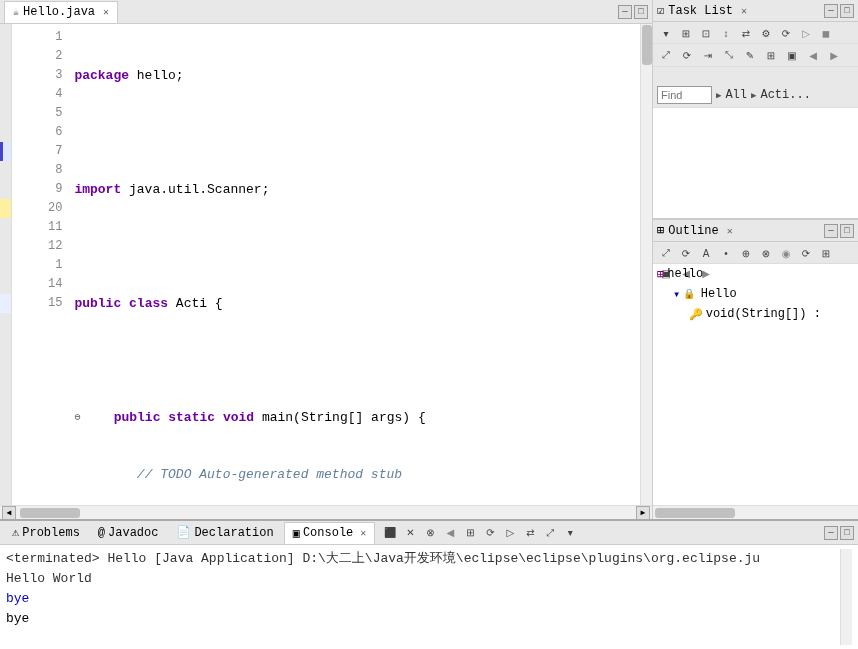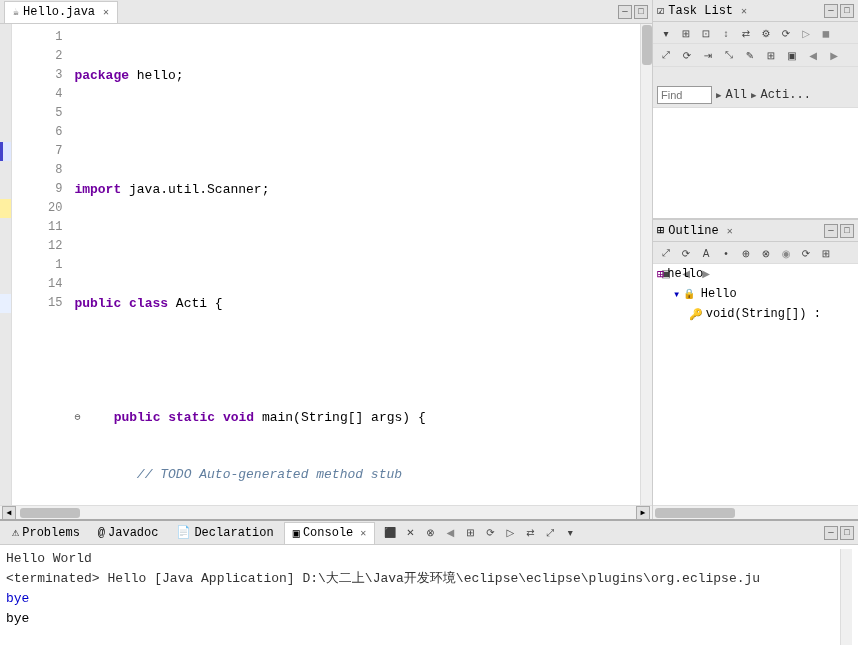--- a/index.html
+++ b/index.html
@@ -587,25 +587,25 @@
     </div>
 
     <div class="window-controls" style="margin-left:auto;">
       <div class="win-btn">─</div>
       <div class="win-btn">□</div>
     </div>
   </div>
 
   <div class="console-content">
     <div class="console-text-area">
+      <div class="console-line console-terminated">
+        <span>&lt;terminated&gt; Hello [Java Application] D:\大二上\Java开发环境\eclipse\eclipse\plugins\org.eclipse.ju</span>
+      </div>
       <div class="console-line console-output">
         <span>Hello World</span>
-      </div>
-      <div class="console-line console-terminated">
-        <span>&lt;terminated&gt; Hello [Java Application] D:\大二上\Java开发环境\eclipse\eclipse\plugins\org.eclipse.ju</span>
       </div>
       <div class="console-line">
         <span style="color:#0000cc;">bye</span>
       </div>
       <div class="console-line">
         <span style="color:#000;">bye</span>
       </div>
     </div>
 
     <div class="console-scrollbar"></div>

